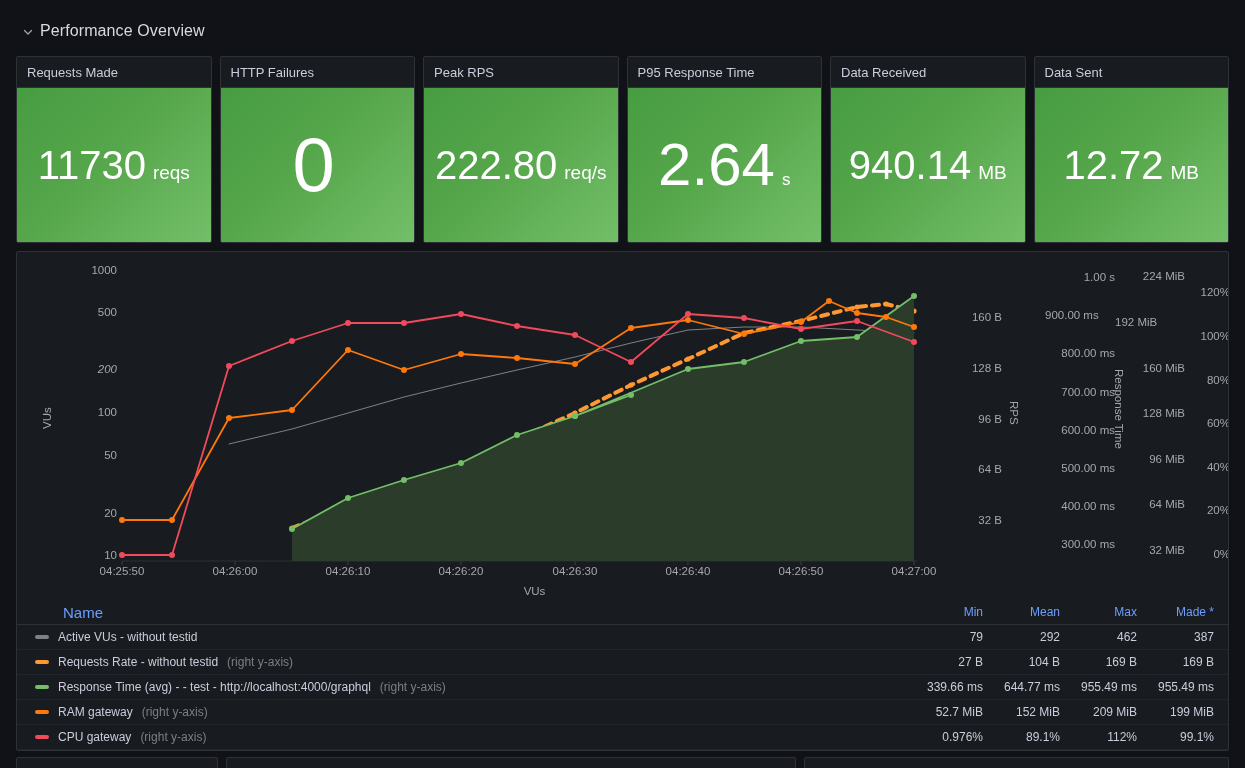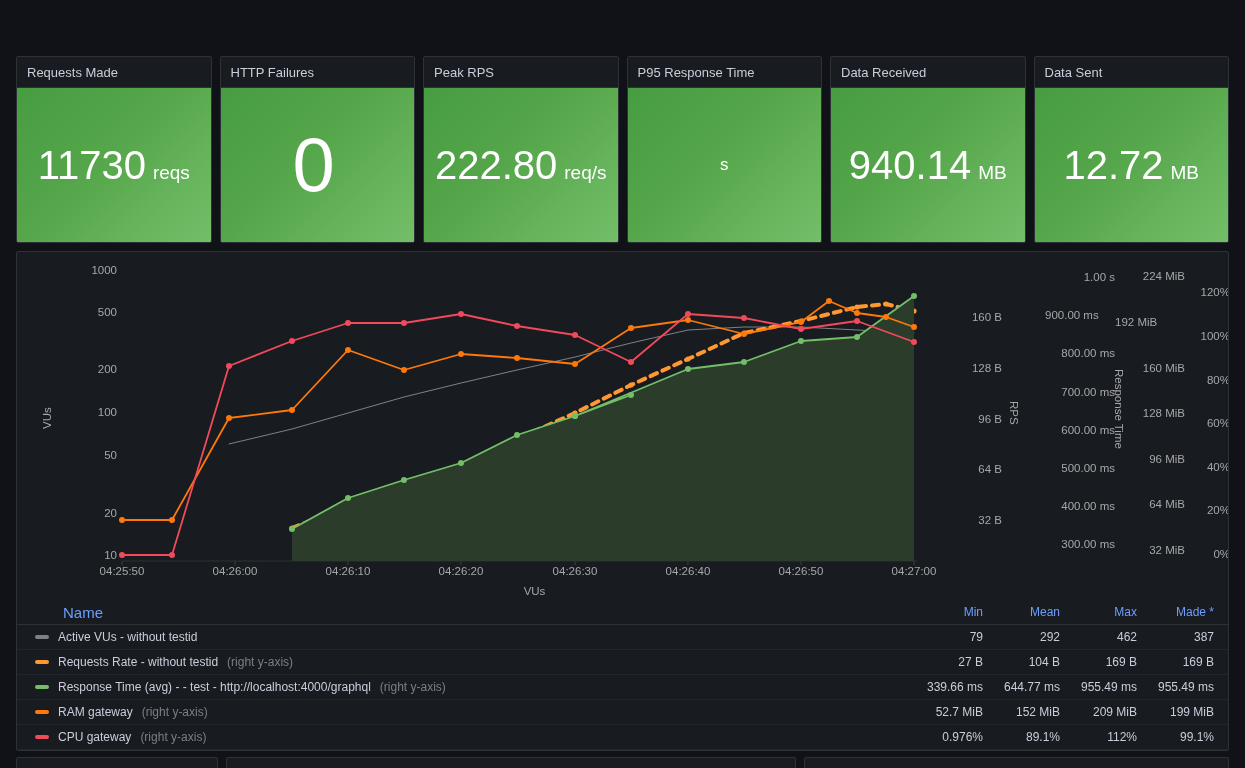--- a/index.html
+++ b/index.html
@@ -134,20 +134,28 @@
         border-radius: 2px 2px 0 0; }
   .bp.a { flex: 0 0 202px; }
   .bp.b { flex: 0 0 570px; }
   .bp.c { flex: 1 1 auto; }
 </style>
 </head>
 <body>
 
 <div class="dash">
 
+  <div class="row-header">
+    <span class="chevron">
+      <svg width="12" height="12" viewBox="0 0 12 12">
+        <path d="M2.5 4.5 L6 8 L9.5 4.5" fill="none" stroke="#9fa2a8" stroke-width="1.3" stroke-linecap="round" stroke-linejoin="round"></path>
+      </svg>
+    </span>
+    <span class="row-title">Performance Overview</span>
+  </div>
 
   <div class="stats-row">
 
     <div class="stat-panel">
       <div class="stat-head">Requests Made</div>
       <div class="stat-body">
         <div class="stat-value">
           <span class="stat-num">11730</span>
           <span class="stat-unit">reqs</span>
         </div>
@@ -171,20 +179,21 @@
           <span class="stat-num">222.80</span>
           <span class="stat-unit">req/s</span>
         </div>
       </div>
     </div>
 
     <div class="stat-panel">
       <div class="stat-head">P95 Response Time</div>
       <div class="stat-body">
         <div class="stat-value">
+          <span class="stat-num big" style="font-size:60px">2.64</span>
           <span class="stat-unit sm">s</span>
         </div>
       </div>
     </div>
 
     <div class="stat-panel">
       <div class="stat-head">Data Received</div>
       <div class="stat-body">
         <div class="stat-value">
           <span class="stat-num">940.14</span>
@@ -280,21 +289,21 @@
           <circle cx="727" cy="66" r="3" fill="#f2495c" stroke="none"></circle>
           <circle cx="784" cy="77" r="3" fill="#f2495c" stroke="none"></circle>
           <circle cx="840" cy="69" r="3" fill="#f2495c" stroke="none"></circle>
           <circle cx="897" cy="90" r="3" fill="#f2495c" stroke="none"></circle>
         </svg>
       <div id="axis-layer">
           <div class="axis-tick" style="top: 297px; left: 30px; width: 70px; text-align: right;">10</div>
           <div class="axis-tick" style="top: 255px; left: 30px; width: 70px; text-align: right;">20</div>
           <div class="axis-tick" style="top: 197px; left: 30px; width: 70px; text-align: right;">50</div>
           <div class="axis-tick" style="top: 154px; left: 30px; width: 70px; text-align: right;">100</div>
-          <div class="axis-tick" style="top: 111px; left: 30px; width: 70px; text-align: right;">200</div>
+          <div class="axis-tick" style="top: 111px; left: 30px; width: 70px; text-align: right; font-style: italic;">200</div>
           <div class="axis-tick" style="top: 54px; left: 30px; width: 70px; text-align: right;">500</div>
           <div class="axis-tick" style="top: 12px; left: 30px; width: 70px; text-align: right;">1000</div>
           <div class="axis-tick" style="top: 262px; left: 915px; width: 70px; text-align: right;">32 B</div>
           <div class="axis-tick" style="top: 211px; left: 915px; width: 70px; text-align: right;">64 B</div>
           <div class="axis-tick" style="top: 161px; left: 915px; width: 70px; text-align: right;">96 B</div>
           <div class="axis-tick" style="top: 110px; left: 915px; width: 70px; text-align: right;">128 B</div>
           <div class="axis-tick" style="top: 59px; left: 915px; width: 70px; text-align: right;">160 B</div>
           <div class="axis-tick" style="top: 286px; left: 1028px; width: 70px; text-align: right;">300.00 ms</div>
           <div class="axis-tick" style="top: 248px; left: 1028px; width: 70px; text-align: right;">400.00 ms</div>
           <div class="axis-tick" style="top: 210px; left: 1028px; width: 70px; text-align: right;">500.00 ms</div>

